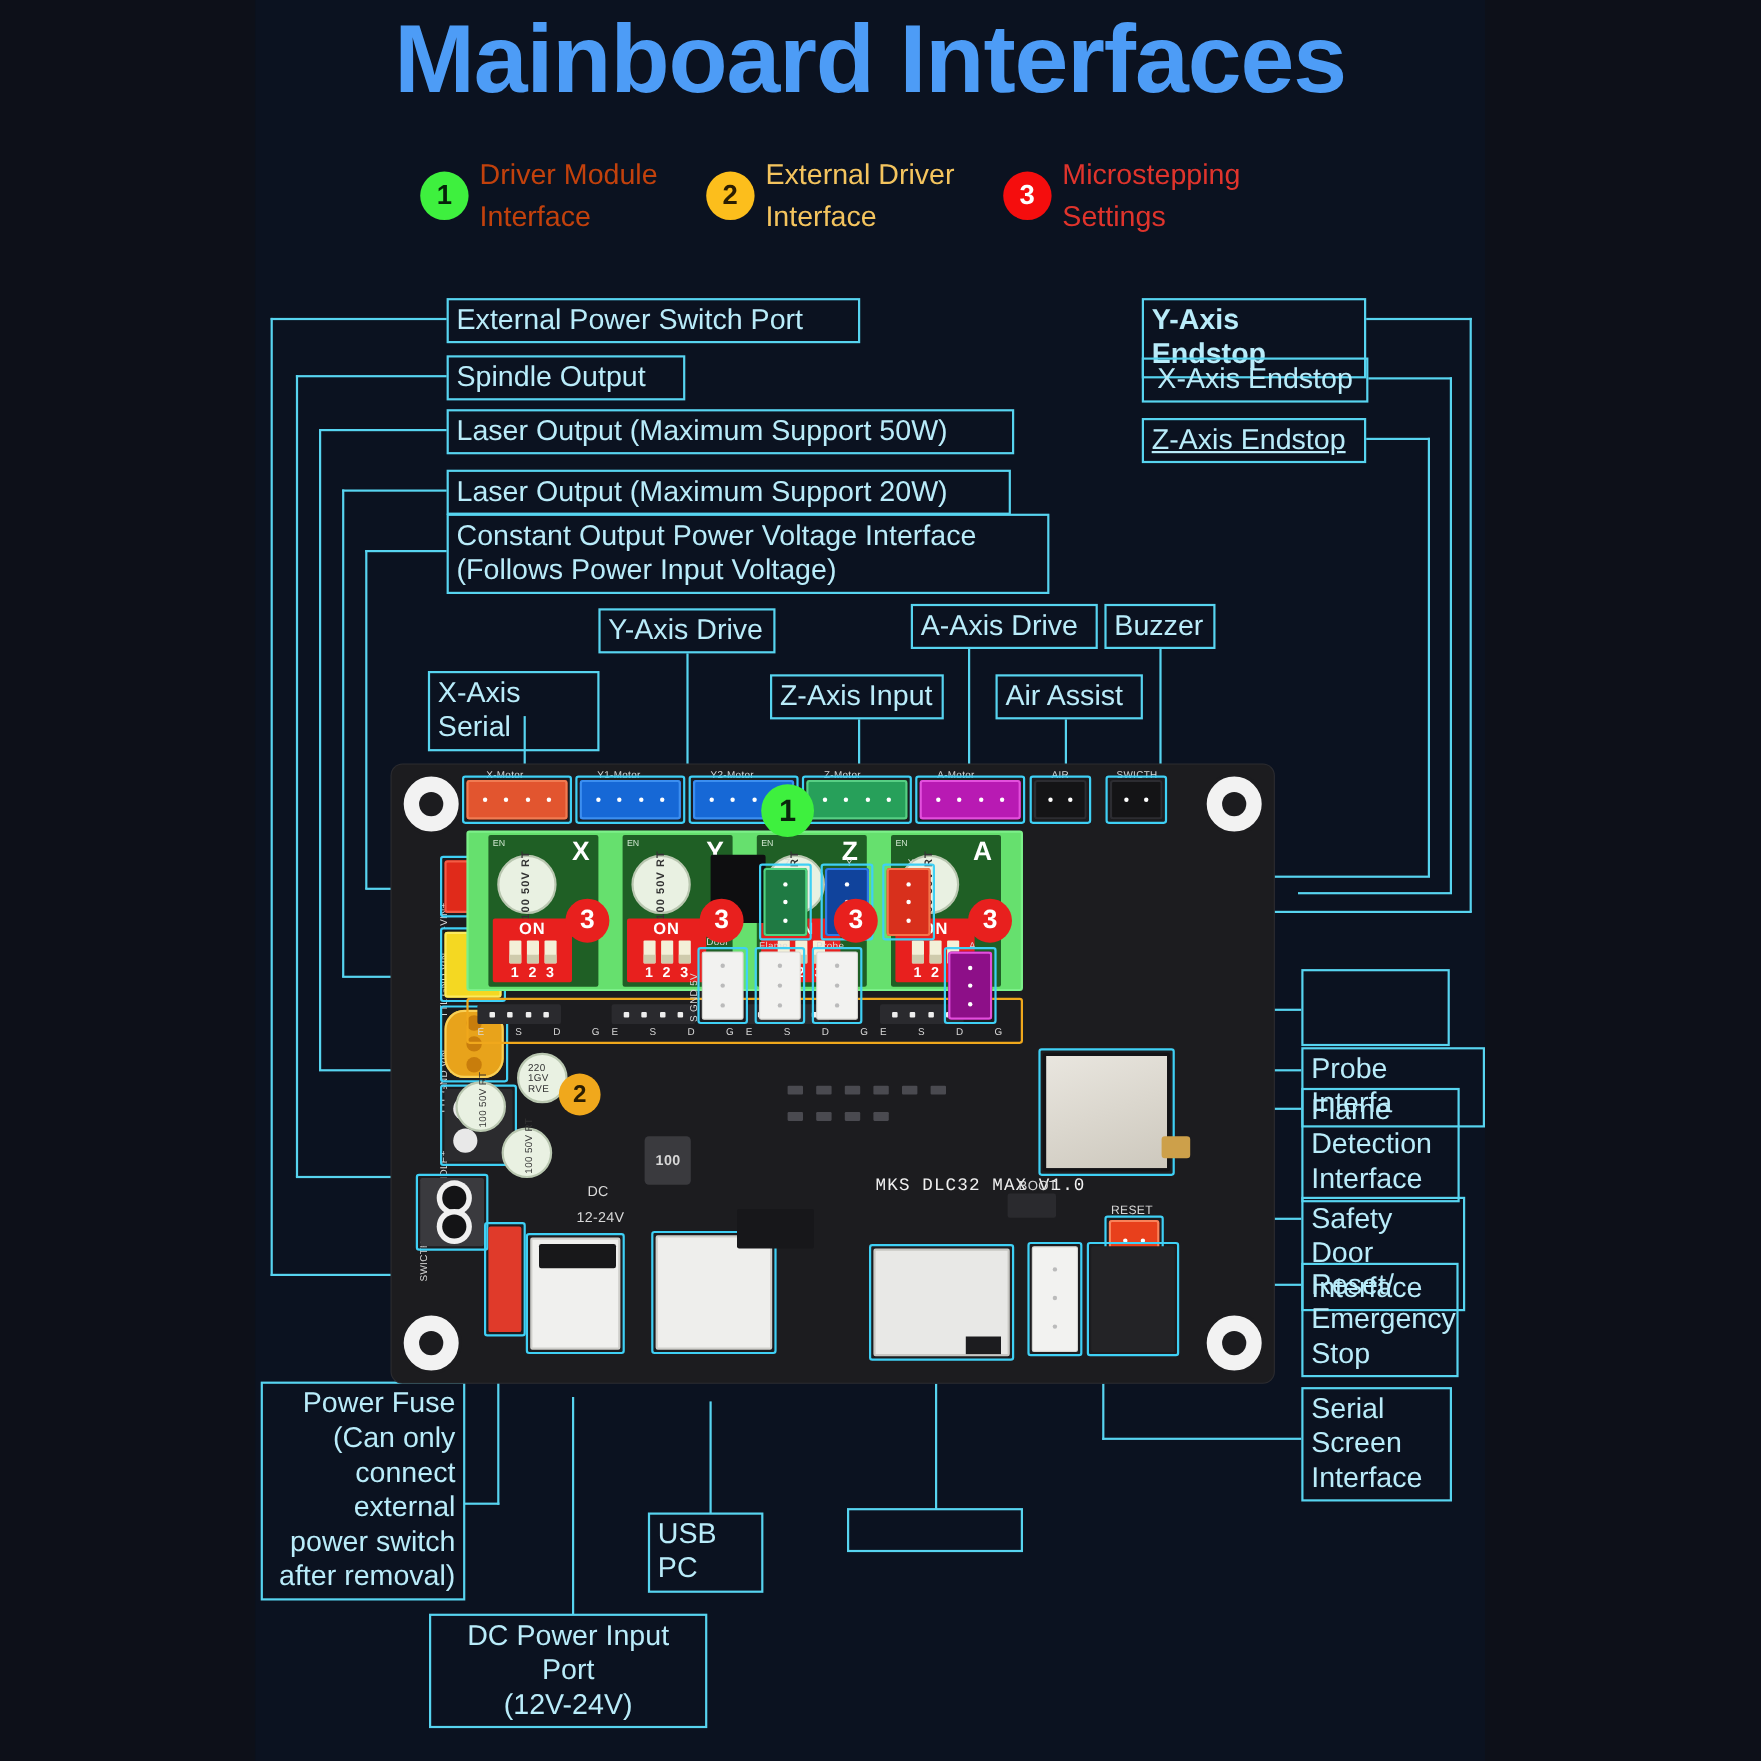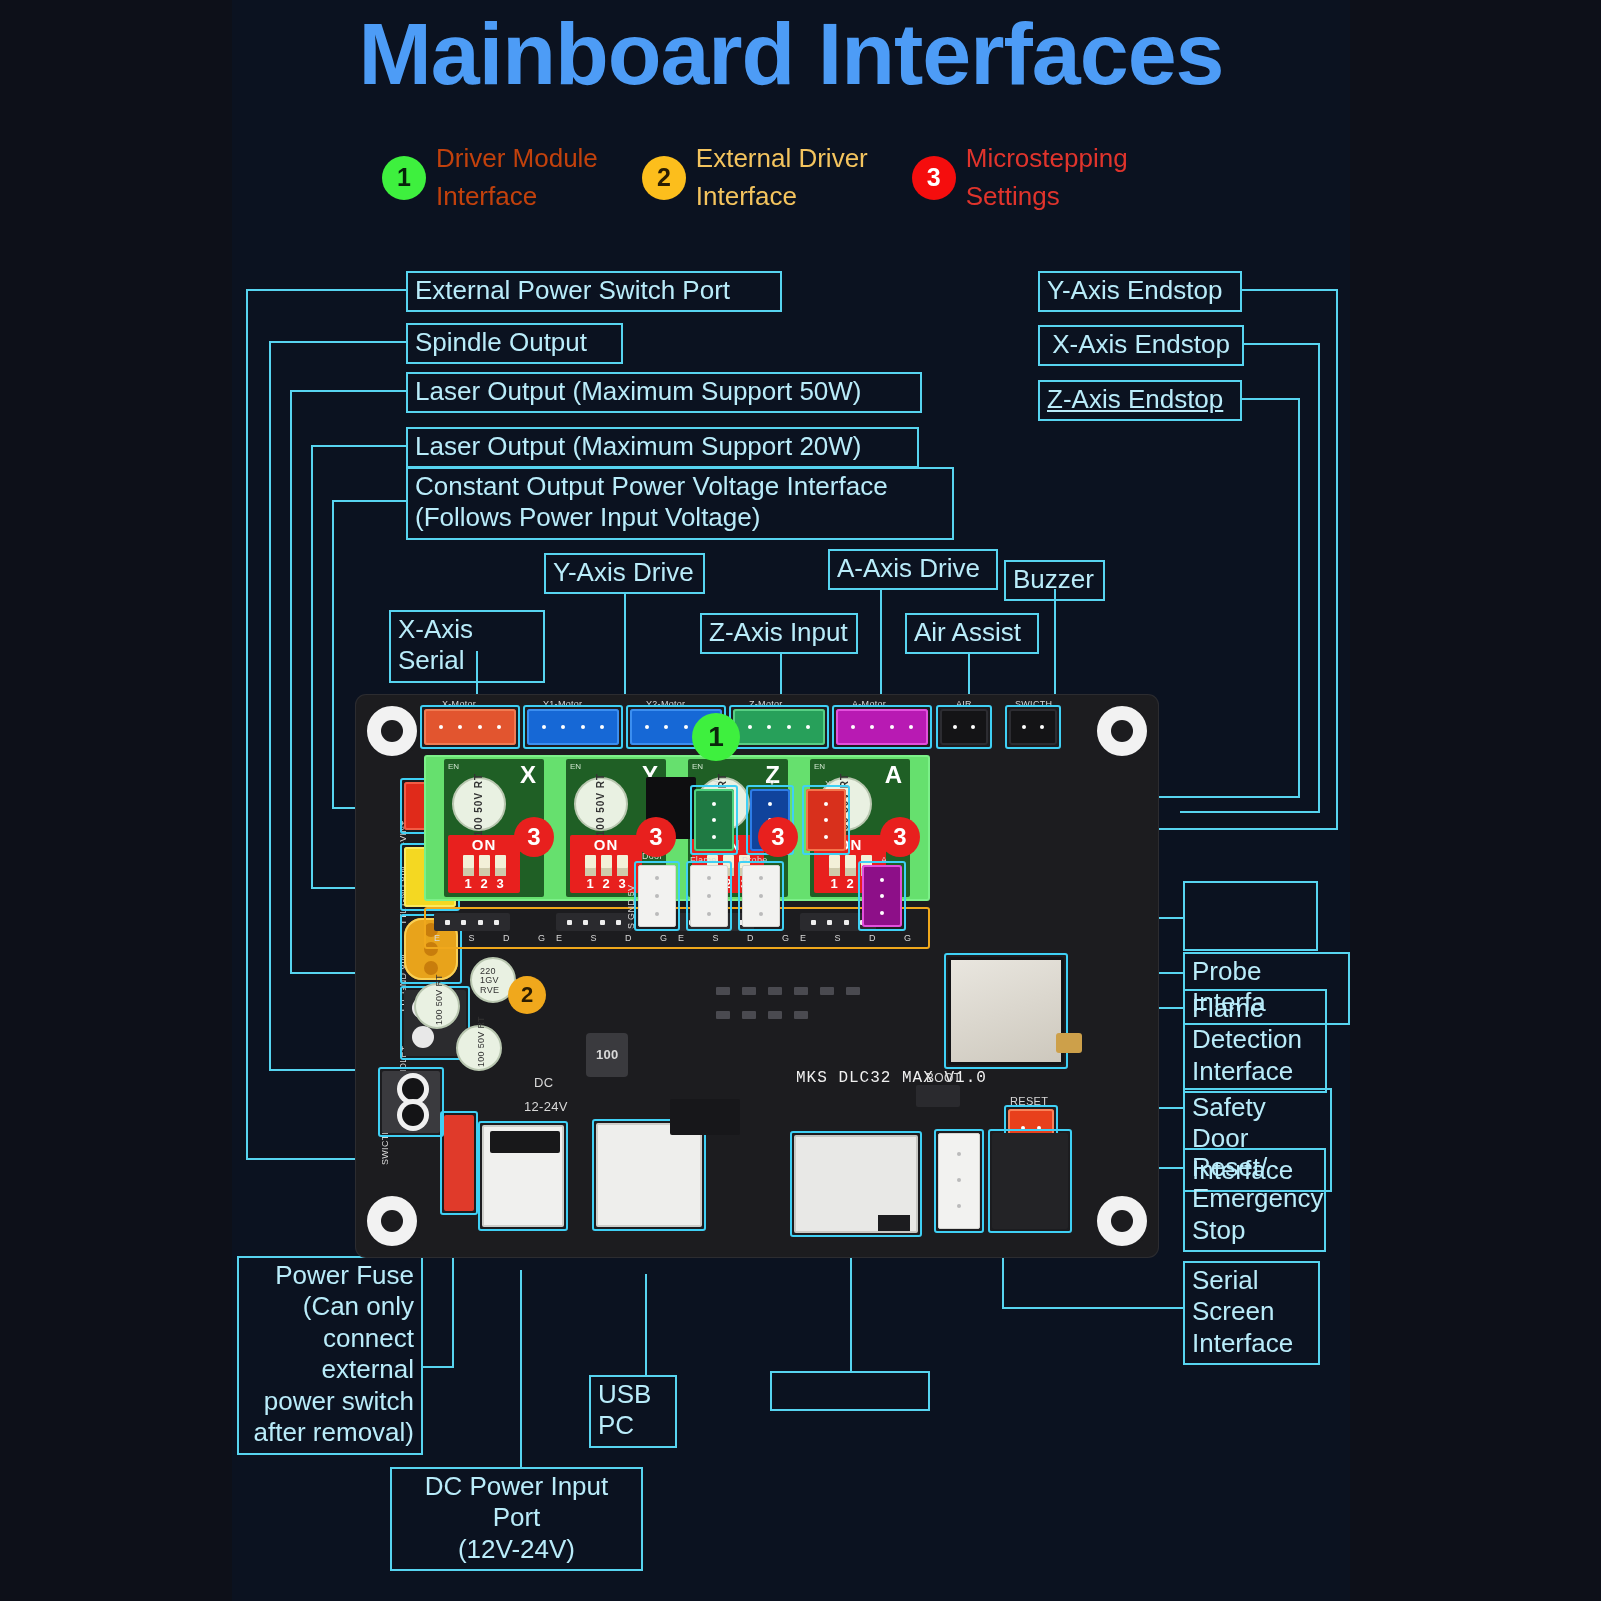--- a/index.html
+++ b/index.html
@@ -208,27 +208,27 @@
 
   <div class="ln lnv" style="left:618px; top:1258px; height:114px;"></div>
 
   <div class="cbox" style="left:174px; top:271px; width:376px;">External Power Switch Port</div>
   <div class="cbox" style="left:174px; top:323px; width:217px;">Spindle Output</div>
   <div class="cbox" style="left:174px; top:372px; width:516px;">Laser Output (Maximum Support 50W)</div>
   <div class="cbox" style="left:174px; top:427px; width:513px;">Laser Output (Maximum Support 20W)</div>
   <div class="cbox" style="left:174px; top:467px; width:548px;">Constant Output Power Voltage Interface
 (Follows Power Input Voltage)</div>
 
-  <div class="cbox" style="left:806px; top:271px; width:204px;">Y-Axis Endstop</div>
+  <div class="cbox" style="left:806px; top:271px; width:204px;font-weight:bold;">Y-Axis Endstop</div>
   <div class="cbox ctr" style="left:806px; top:325px; width:206px;">X-Axis Endstop</div>
   <div class="cbox" style="left:806px; top:380px; width:204px;text-decoration:underline;">Z-Axis Endstop</div>
 
   <div class="cbox" style="left:312px; top:553px; width:161px;">Y-Axis Drive</div>
   <div class="cbox" style="left:596px; top:549px; width:170px;">A-Axis Drive</div>
-  <div class="cbox" style="left:772px; top:549px; width:101px;margin-top:11px;">Buzzer</div>
+  <div class="cbox" style="left:772px; top:549px; width:101px;">Buzzer</div>
 
   <div class="cbox" style="left:157px; top:610px; width:156px;">X-Axis Serial</div>
   <div class="cbox" style="left:468px; top:613px; width:158px;">Z-Axis Input</div>
   <div class="cbox" style="left:673px; top:613px; width:134px;">Air Assist</div>
 
   <div class="cbox" style="left:951px; top:881px; width:135px; height:70px;"></div>
   <div class="cbox" style="left:951px; top:952px; width:167px;">Probe Interfa</div>
   <div class="cbox" style="left:951px; top:989px; width:144px;">Flame
 Detection
 Interface</div>
@@ -242,21 +242,21 @@
 Interface</div>
 
   <div class="cbox rgt" style="left:5px; top:1256px; width:186px;">Power Fuse
 (Can only
 connect
 external
 power switch
 after removal)</div>
   <div class="cbox ctr" style="left:158px; top:1467px; width:253px;">DC Power Input Port
 (12V-24V)</div>
-  <div class="cbox" style="left:357px; top:1375px; width:88px;">USB PC</div>
+  <div class="cbox" style="left:357px; top:1375px; width:105px;">USB PC</div>
   <div class="cbox" style="left:538px; top:1371px; width:160px; height:40px;"></div>
 
   <div id="pcb">
 
     <div class="mh" style="left:8px; top:8px;"></div>
     <div class="mh" style="left:738px; top:8px;"></div>
     <div class="mh" style="left:8px; top:498px;"></div>
     <div class="mh" style="left:738px; top:498px;"></div>
 
     <div class="boardtxt" style="left:440px; top:374px;">MKS DLC32 MAX V1.0</div>

